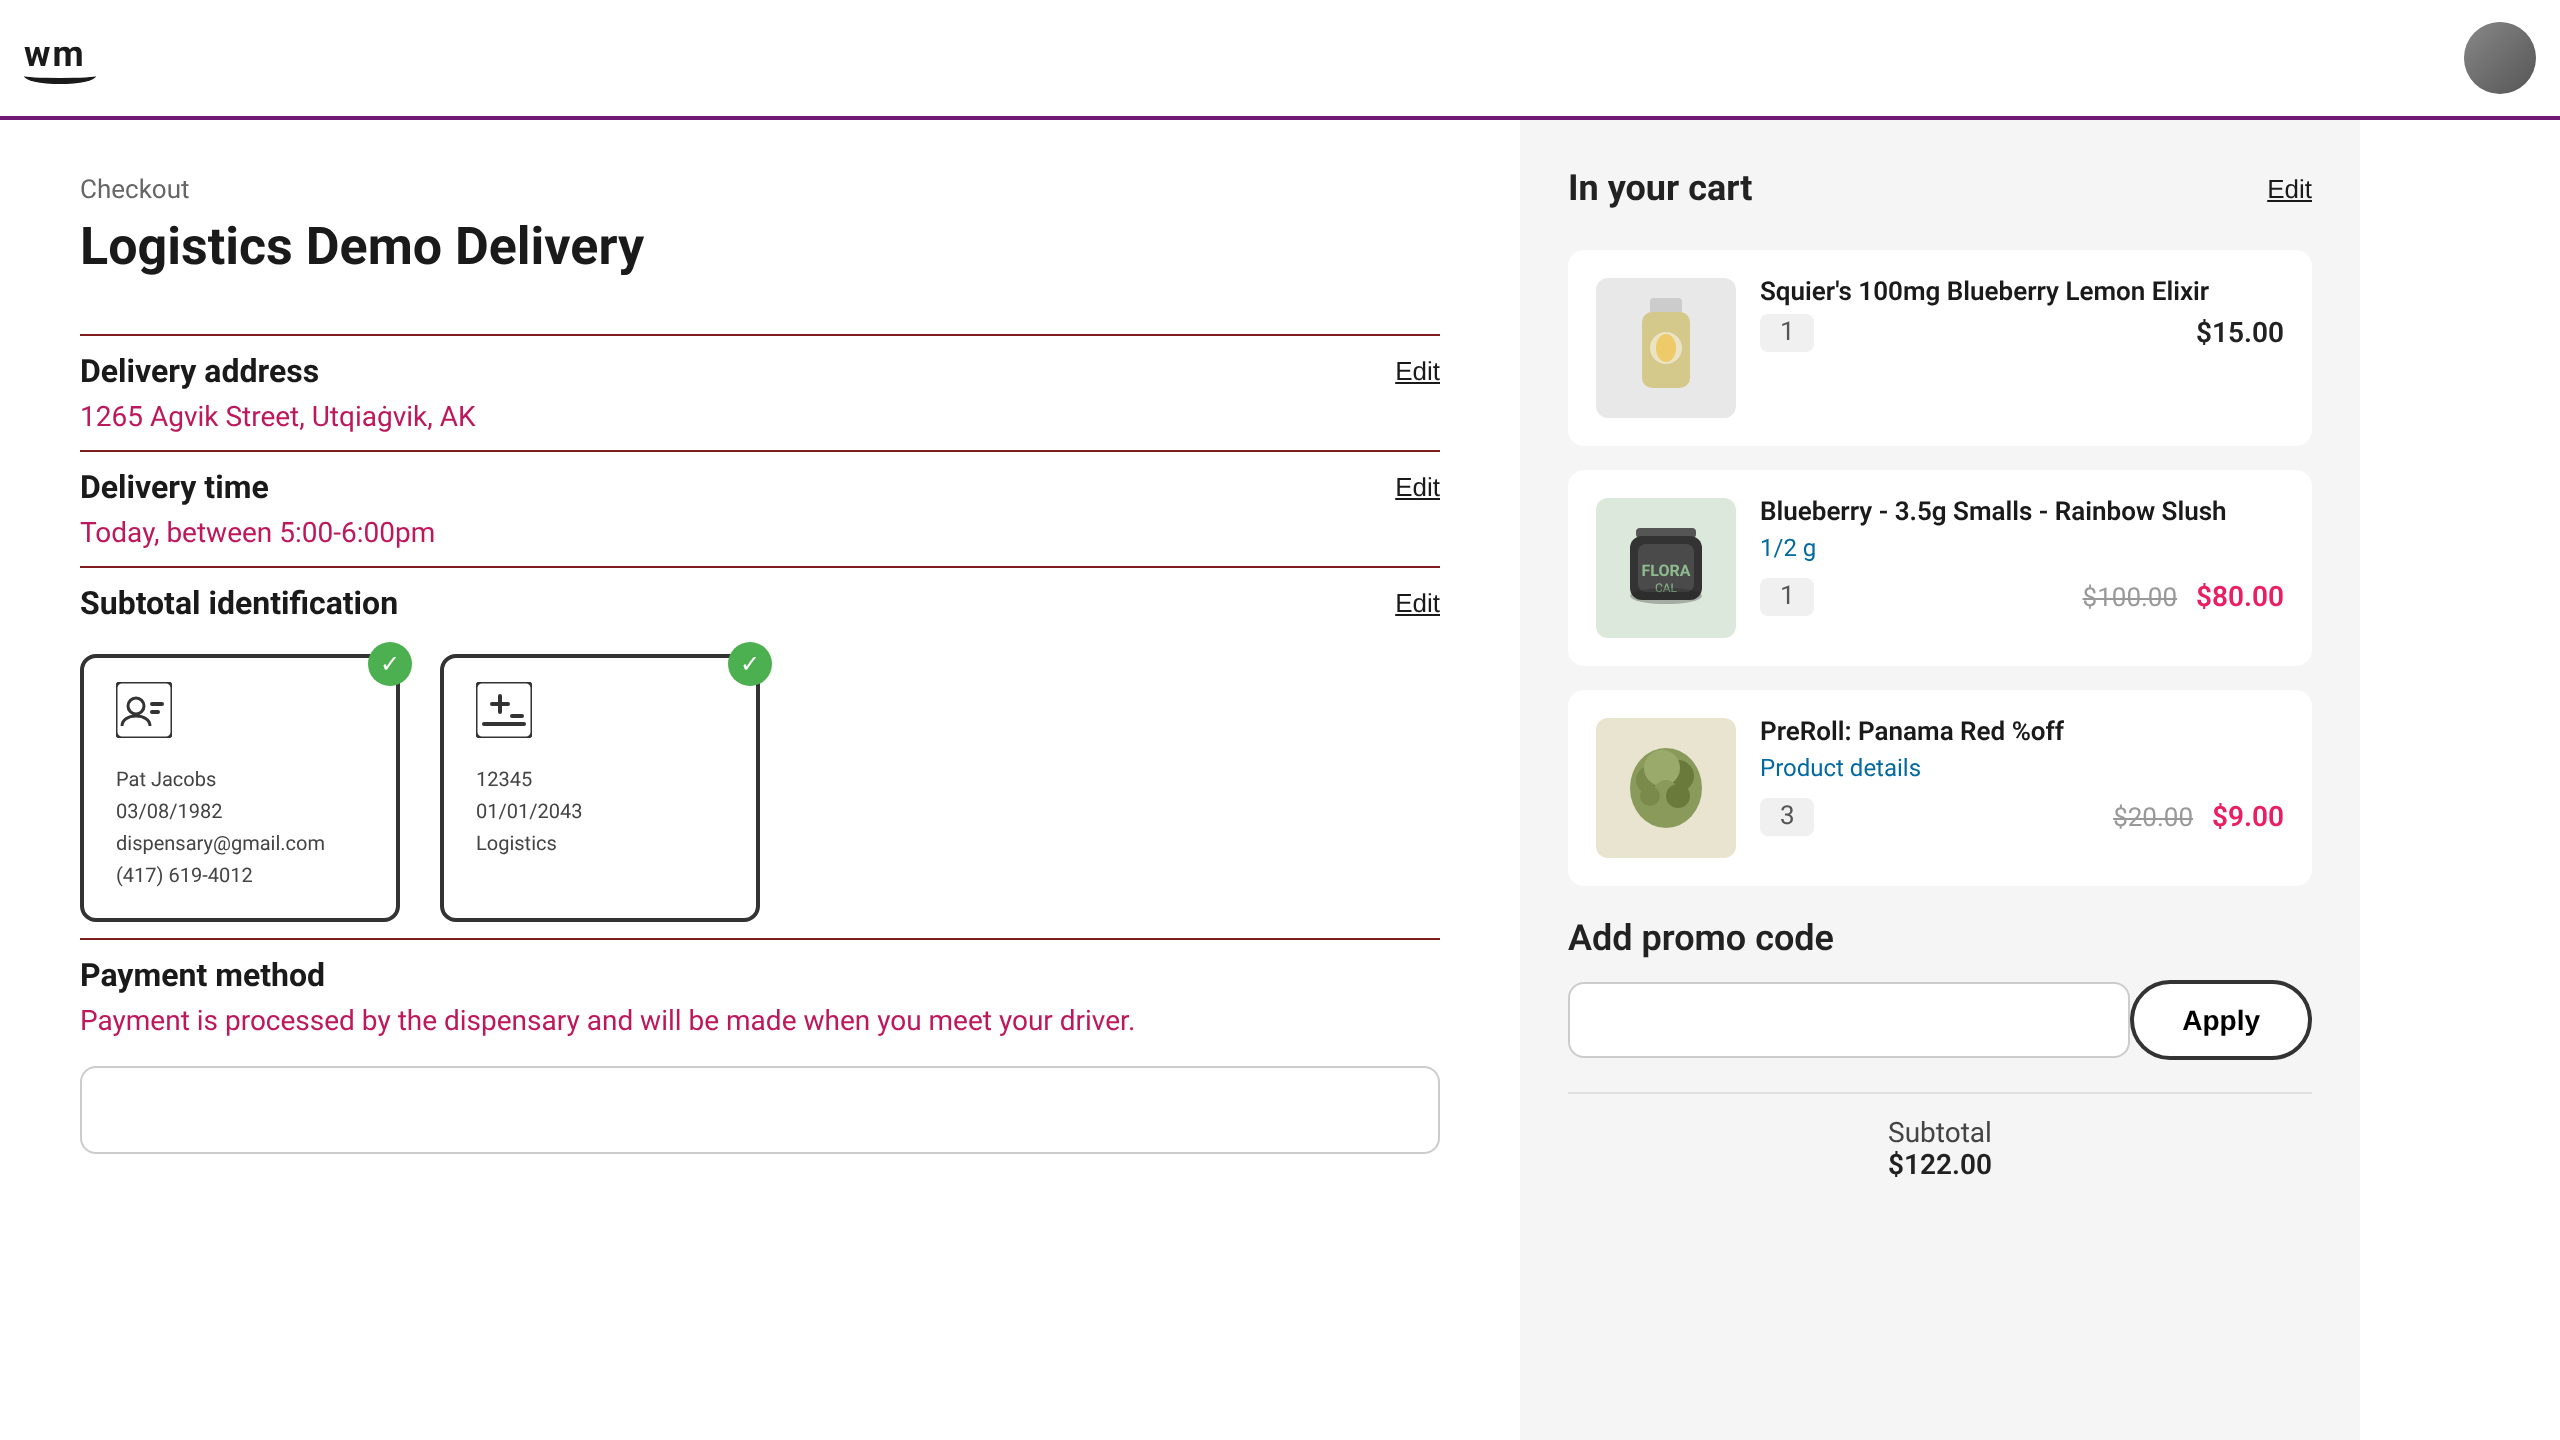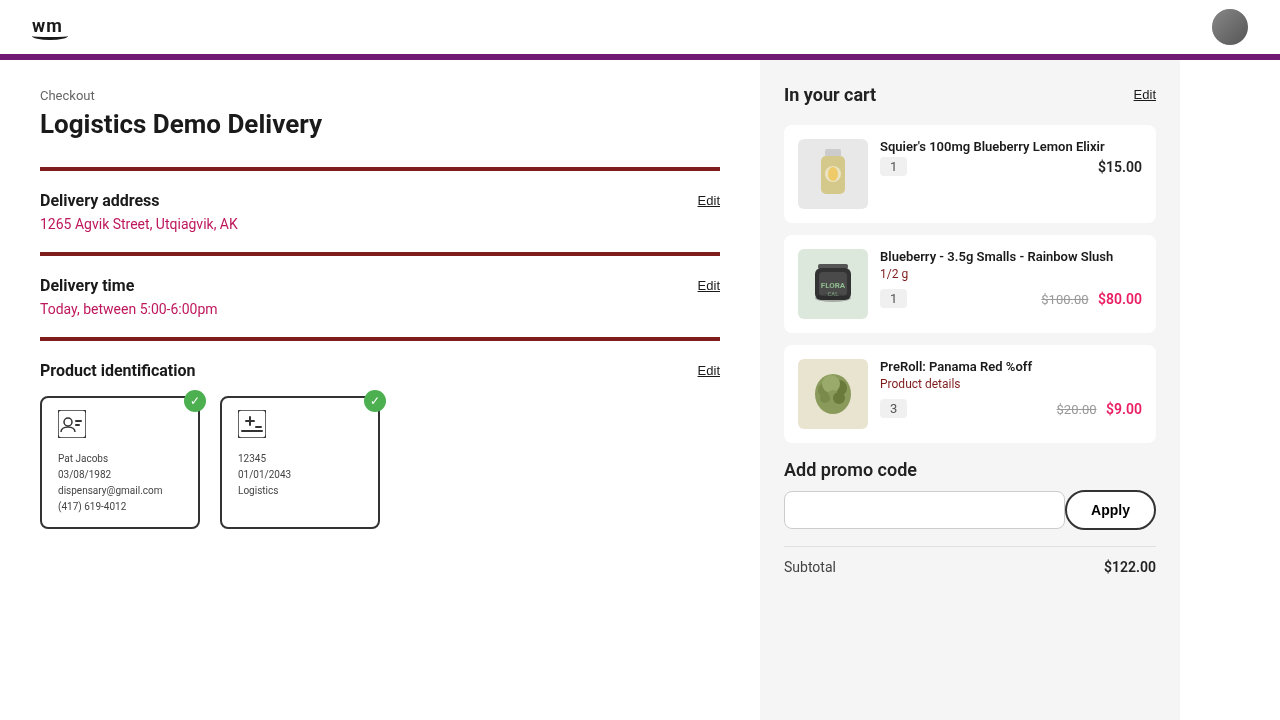--- a/index.html
+++ b/index.html
@@ -13,22 +13,22 @@
       overflow: hidden;
       display: flex;
       flex-direction: column;
     }
 
     
     .header {
       display: flex;
       align-items: center;
       justify-content: space-between;
-      padding: 10px 32px;
-      border-bottom: 6px solid #701a75;
+      padding: 10px 12px;
+      border-bottom: 2px solid #701a75;
       height: 60px;
       flex-shrink: 0;
     }
     .logo {
       display: flex;
       flex-direction: column;
       align-items: flex-start;
     }
     .logo-wm {
       font-size: 18px;
@@ -82,22 +82,22 @@
       margin-bottom: 6px;
     }
     .page-title {
       font-size: 26px;
       font-weight: 700;
       color: #1a1a1a;
       margin-bottom: 28px;
     }
 
     .section {
-      border-top: 4px solid #7f1d1d;
-      padding: 20px 0;
+      border-top: 1px solid #7f1d1d;
+      padding: 8px 0;
     }
     .section:last-child {
       border-bottom: none;
     }
     .section-header {
       display: flex;
       align-items: center;
       justify-content: space-between;
       margin-bottom: 6px;
     }
@@ -216,21 +216,21 @@
       flex: 1;
     }
     .item-name {
       font-size: 13px;
       font-weight: 600;
       color: #1a1a1a;
       margin-bottom: 3px;
     }
     .item-sub {
       font-size: 12px;
-      color: #7f1d1d;
+      color: #0369a1;
       margin-bottom: 8px;
     }
     .item-qty-price {
       display: flex;
       justify-content: space-between;
       align-items: center;
     }
     .item-qty {
       font-size: 13px;
       color: #555;
@@ -286,20 +286,21 @@
       white-space: nowrap;
     }
 
     .subtotal-row {
       display: flex;
       justify-content: space-between;
       align-items: center;
       margin-top: 16px;
       padding-top: 12px;
       border-top: 1px solid #e0e0e0;
+      flex-direction: column;
     }
     .subtotal-label {
       font-size: 14px;
       color: #444;
     }
     .subtotal-value {
       font-size: 14px;
       font-weight: 600;
     }
 
@@ -347,21 +348,21 @@
     <div class="section">
       <div class="section-header">
         <span class="section-title">Delivery time</span>
         <button class="edit-link">Edit</button>
       </div>
       <div class="section-content">Today, between 5:00-6:00pm</div>
     </div>
 
     <div class="section">
       <div class="section-header">
-        <span class="section-title">Product identification</span>
+        <span class="section-title">Subtotal identification</span>
         <button class="edit-link">Edit</button>
       </div>
       <div class="id-cards">
 
         <div class="id-card">
           <div class="id-card-check">✓</div>
           <div class="id-card-icon">
             <span class="id-icon-person">
               <svg width="28" height="28" viewBox="0 0 28 28" fill="none">
                 <rect x="0" y="0" width="28" height="28" rx="3" stroke="#333" stroke-width="1.5" fill="none"></rect>
@@ -395,20 +396,29 @@
           </div>
           <div class="id-info">
             <div>12345</div>
             <div>01/01/2043</div>
             <div>Logistics</div>
           </div>
         </div>
       </div>
     </div>
 
+    <div class="section">
+      <div class="section-header">
+        <span class="section-title">Payment method</span>
+      </div>
+      <div class="section-content">Payment is processed by the dispensary and will be made when you meet your driver.</div>
+      <div style="margin-top:14px;">
+        <div style="border:1.5px solid #ccc; border-radius:8px; height:44px; background:#fff;"></div>
+      </div>
+    </div>
   </div>
 
   <div class="right-panel">
     <div class="cart-header">
       <span class="cart-title">In your cart</span>
       <button class="cart-edit">Edit</button>
     </div>
 
     <div class="cart-item">
       <div class="item-image img-bottle">

